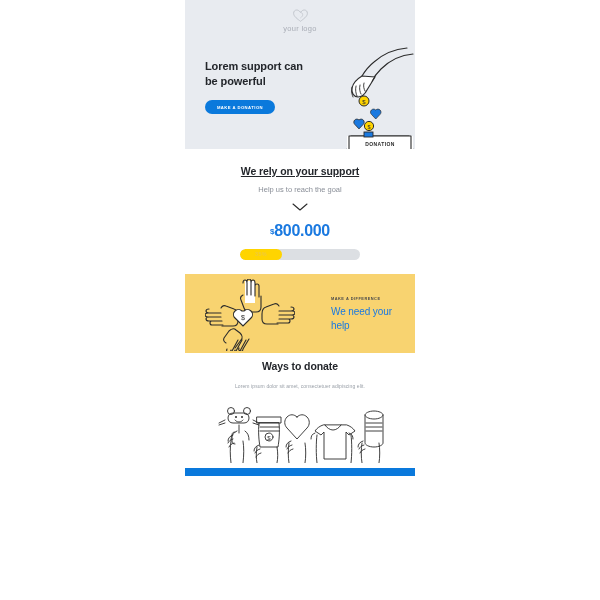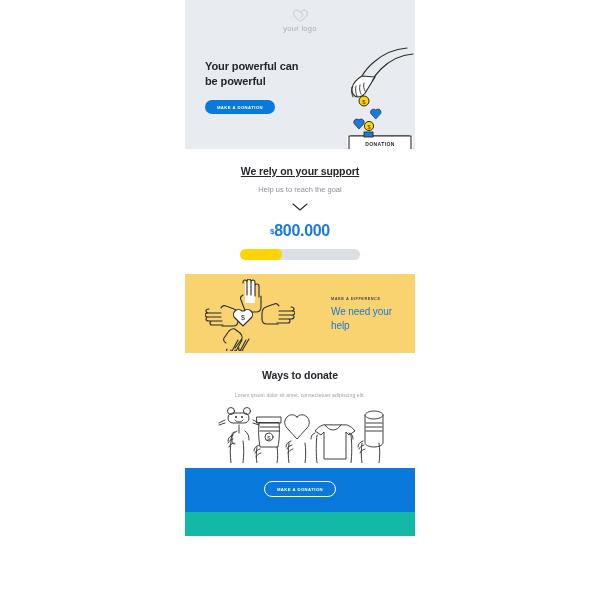--- a/index.html
+++ b/index.html
@@ -15,22 +15,22 @@
     position: relative;
     width: 600px;
     height: 600px;
     background: #ffffff;
   }
   .canvas {
     position: absolute;
     left: 185px;
     top: 0;
     width: 230px;
-    height: 536px;
-    background: #14b8a6;
+    height: 476px;
+    background: #0c4a6e;
     overflow: hidden;
   }
 
   
   .hero {
     position: relative;
     height: 149px;
     background: #e8ebf0;
     overflow: hidden;
   }
@@ -174,21 +174,21 @@
     line-height: 13.5px;
     letter-spacing: -.1px;
   }
 
   
   .ways {
     position: relative;
     height: 115px;
     background: #ffffff;
     text-align: center;
-    padding-top: 16px;
+    padding-top: 7px;
     box-sizing: border-box;
   }
   .ways-title {
     font-size: 10.5px;
     font-weight: bold;
     color: #23262b;
     letter-spacing: -.1px;
   }
   .ways-sub {
     margin-top: 11px;
@@ -278,21 +278,21 @@
 
       <div class="logo-block">
         <svg class="logo-heart" width="17" height="15" viewBox="0 0 17 15">
           <path d="M8.5 13.3C6 11.3 1.6 8.6 1.6 5.3 1.6 3.3 3 2 4.7 2c1.4 0 2.6.8 3.3 2.1h1C9.7 2.8 10.9 2 12.3 2 14 2 15.4 3.3 15.4 5.3c0 3.3-4.4 6-6.9 8z" fill="none" stroke="#c3c7ce" stroke-width="1"></path>
           <path d="M8.5 4.5c1.3 0 2.2 1 2.2 2.2 0 1.4-1.2 2.4-2.2 3.2" fill="none" stroke="#c3c7ce" stroke-width=".8"></path>
         </svg>
         <div class="logo-text">your logo</div>
       </div>
 
       <div class="hero-head">
-        <div>Your powerful can</div>
+        <div>Lorem support can</div>
         <div>be powerful</div>
       </div>
 
       <button class="hero-btn">MAKE A DONATION</button>
 
       <svg class="hero-art" viewBox="0 0 96 106">
 
         <path class="ink" d="M86 4c-12 1-24 6-33 14-5 4-9 9-12 14"></path>
         <path class="ink" d="M92 10c-12 1-24 7-32 15-4 4-7 8-9 12"></path>
         <path class="wht" d="M41 32c-4 3-8 6-9 11-1 4 1 7 4 8 3 1 6-1 8-4l9-14z"></path>

